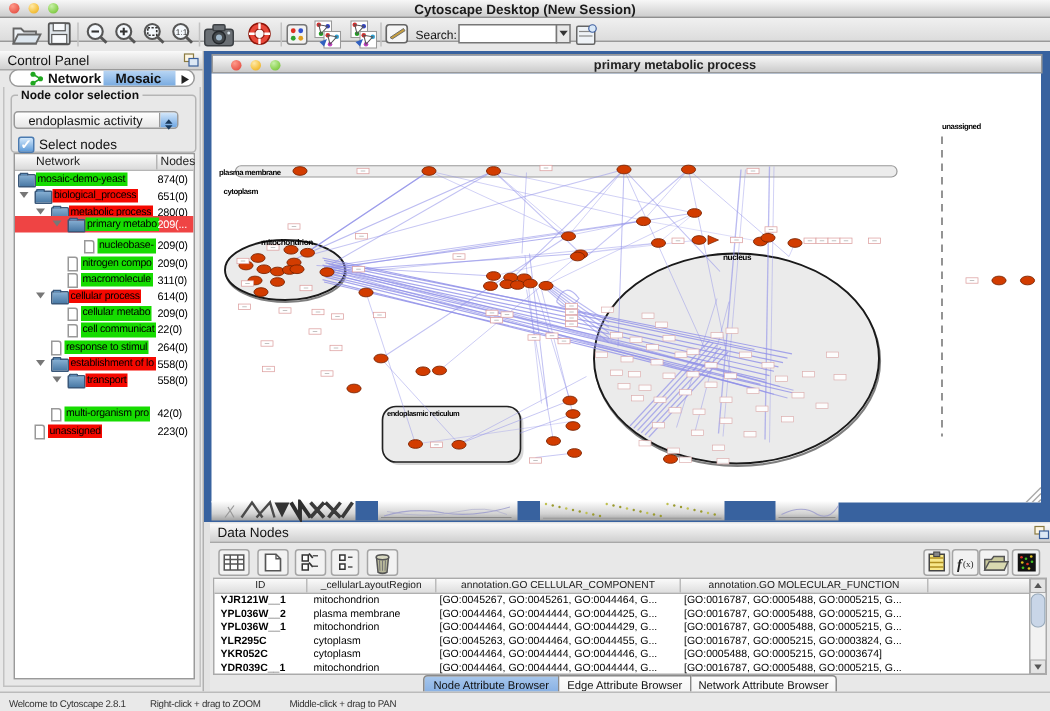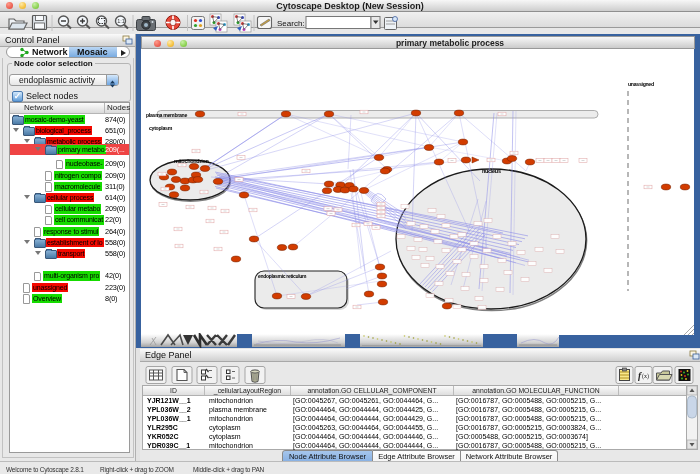--- a/index.html
+++ b/index.html
@@ -268,25 +268,20 @@
           </div>
           <div class="trow" style="top:156.8px;">
             <span class="file" style="left:24px"></span>
             <span class="tx g" style="left:33px">multi-organism pro</span>
             <span class="ct" style="">42(0)</span>
           </div>
           <div class="trow" style="top:168.0px;">
             <span class="file" style="left:13px"></span>
             <span class="tx r" style="left:22px">unassigned</span>
             <span class="ct" style="">223(0)</span>
-          </div>
-          <div class="trow" style="top:179.2px;">
-            <span class="file" style="left:13px"></span>
-            <span class="tx g" style="left:22px">Overview</span>
-            <span class="ct" style="">8(0)</span>
           </div>
         </div>
     </div>
   </div>
 </div>
 <div id="desktop" class="abs">
   <div id="netwin" class="abs">
     <div id="nettitle" class="abs">
       <div class="tl abs" style="left:12px;top:3px;background:radial-gradient(circle at 35% 30%,#ff9a8a,#ec6255 60%,#d84437);"></div>
       <div class="tl abs" style="left:25px;top:3px;background:radial-gradient(circle at 35% 30%,#ffe9a8,#f5c342 60%,#dfa32b);"></div>
@@ -632,21 +627,21 @@
         <circle cx="336" cy="9" r="0.8" fill="#c0c050"></circle>
         <circle cx="340.5" cy="10" r="0.8" fill="#9a9a30"></circle>
         <line x1="226" y1="12.5" x2="345" y2="12.5" stroke="#999" stroke-width="0.7"></line>
         <path d="M385 10 q14 -7 24 0 q8 4 14 -6" fill="none" stroke="#99c" stroke-width="0.7" opacity="0.8"></path>
         <line x1="383" y1="12" x2="421" y2="12" stroke="#888" stroke-width="0.8"></line>
       </svg>
     </div>
 </div>
 <div id="dp" class="abs">
   <div class="phead abs" style="height:13px;">
-      <span>Edge Panel</span>
+      <span>Data Nodes</span>
     <svg class="abs" style="left:549px;top:1px" width="11" height="11">
         <rect x="1" y="1" width="6" height="5" fill="#fdf6e3" stroke="#8a7a40" stroke-width="0.8"></rect>
         <rect x="4" y="4" width="6" height="5" fill="#dce8f5" stroke="#3a5f9a" stroke-width="0.8"></rect>
       </svg>
   </div>
   <div id="dptools" class="abs" style="left:0;top:16px;width:560px;height:21px;">
       <svg id="dpsvg" width="560" height="21" style="position:absolute;left:0;top:0">
         <rect x="6" y="1.5" width="20" height="17" rx="2" fill="#f2f2f2" stroke="#a5a5a5" stroke-width="1"></rect>
         <rect x="9.5" y="5" width="13" height="10" fill="#fff" stroke="#555" stroke-width="1"></rect>
         <line x1="9.5" y1="8" x2="22.5" y2="8" stroke="#555" stroke-width="1"></line>

